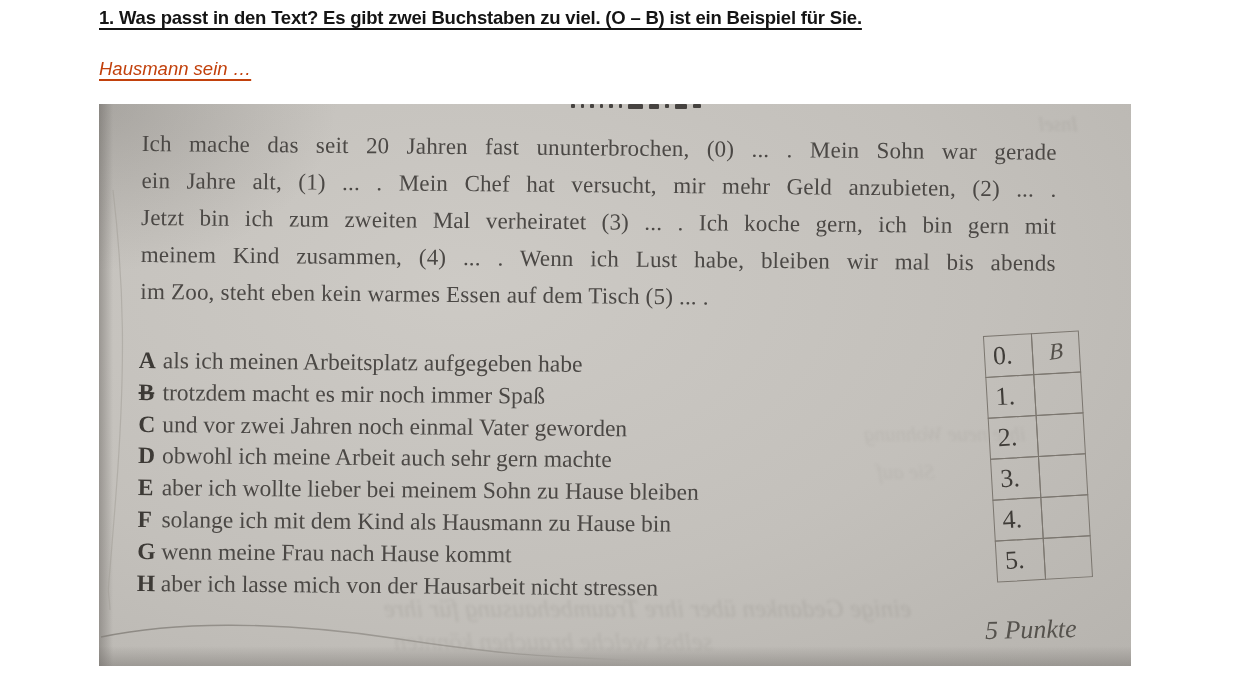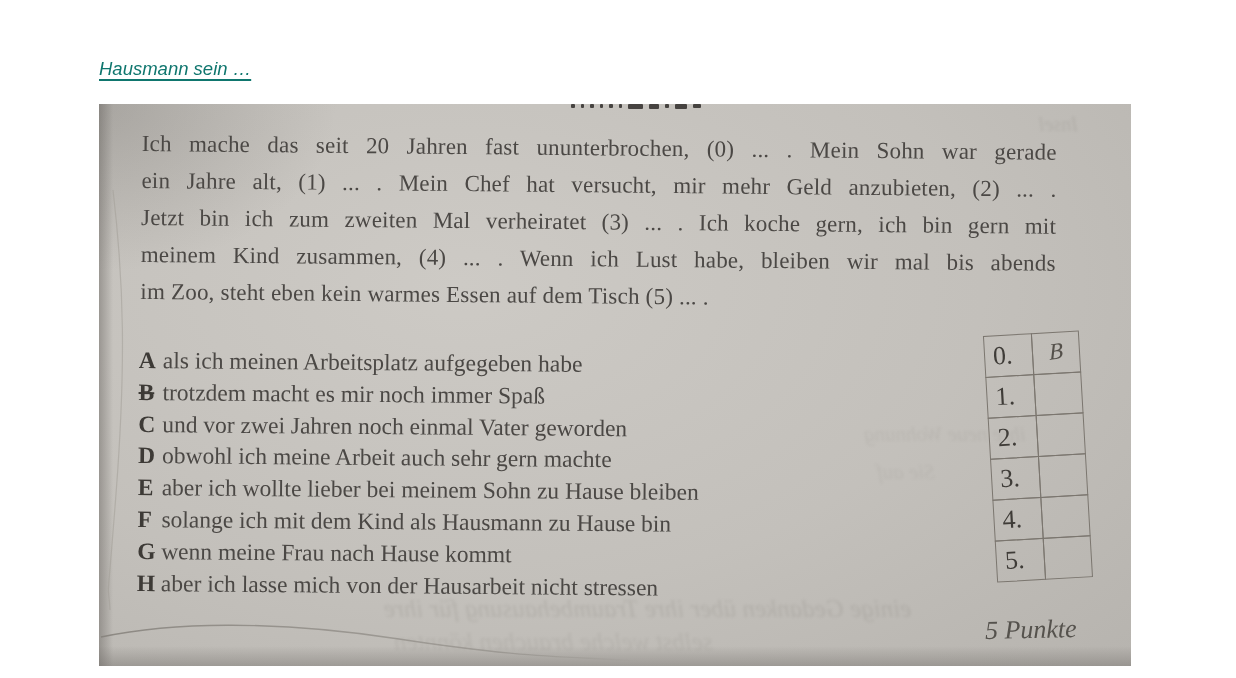--- a/index.html
+++ b/index.html
@@ -3,21 +3,21 @@
 <meta charset="utf-8">
 <style>
   html,body{margin:0;padding:0;background:#ffffff;}
   body{width:1236px;height:678px;position:relative;overflow:hidden;
        font-family:"Liberation Sans",sans-serif;}
   .page{position:absolute;inset:0;background:#ffffff;}
 
   .title{position:absolute;left:99px;top:7px;font-size:18.5px;font-weight:bold;color:#141414;
          text-decoration:underline;text-decoration-thickness:2px;text-underline-offset:4px;
          letter-spacing:-0.2px;white-space:nowrap;}
-  .subtitle{position:absolute;left:99px;top:58px;font-size:18.5px;font-style:italic;color:#0f766e;
+  .subtitle{position:absolute;left:99px;top:58px;font-size:18.5px;font-style:italic;color:#c2410c;
          text-decoration:underline;text-decoration-thickness:1.5px;text-underline-offset:4px;}
 
   
   .scan{position:absolute;left:99px;top:104px;width:1021px;height:562px;overflow:hidden;
         background:
           radial-gradient(340px 240px at 0% 0%, rgba(96,93,89,.28), rgba(96,93,89,0) 70%),
           linear-gradient(to right, rgba(110,106,102,.50) 0px, rgba(110,106,102,0) 14px),
           linear-gradient(to top, rgba(104,100,96,.38) 0px, rgba(104,100,96,0) 20px),
           radial-gradient(950px 560px at 35% 32%, #cdcac5 0%, #c3c0bb 55%, #b6b3ae 100%);
         font-family:"Liberation Serif",serif;padding-left:11px;}
@@ -56,20 +56,21 @@
   .g4{left:778px;top:356px;font-size:21px;opacity:.10;}
   .g5{left:940px;top:9px;font-size:20px;opacity:.16;}
 
   .creases{position:absolute;left:0;top:0;pointer-events:none;}
 </style>
 </head>
 <body>
 
 <div class="page">
 
+  <div class="title">1. Was passt in den Text? Es gibt zwei Buchstaben zu viel. (O – B) ist ein Beispiel für Sie.</div>
   <div class="subtitle">Hausmann sein …</div>
 
   <div class="scan">
 
     <div class="dashes">
       <div class="dash" style="width:4px"></div>
       <div class="dash" style="width:3px"></div>
       <div class="dash" style="width:4px"></div>
       <div class="dash" style="width:3px"></div>
       <div class="dash" style="width:4px"></div>

